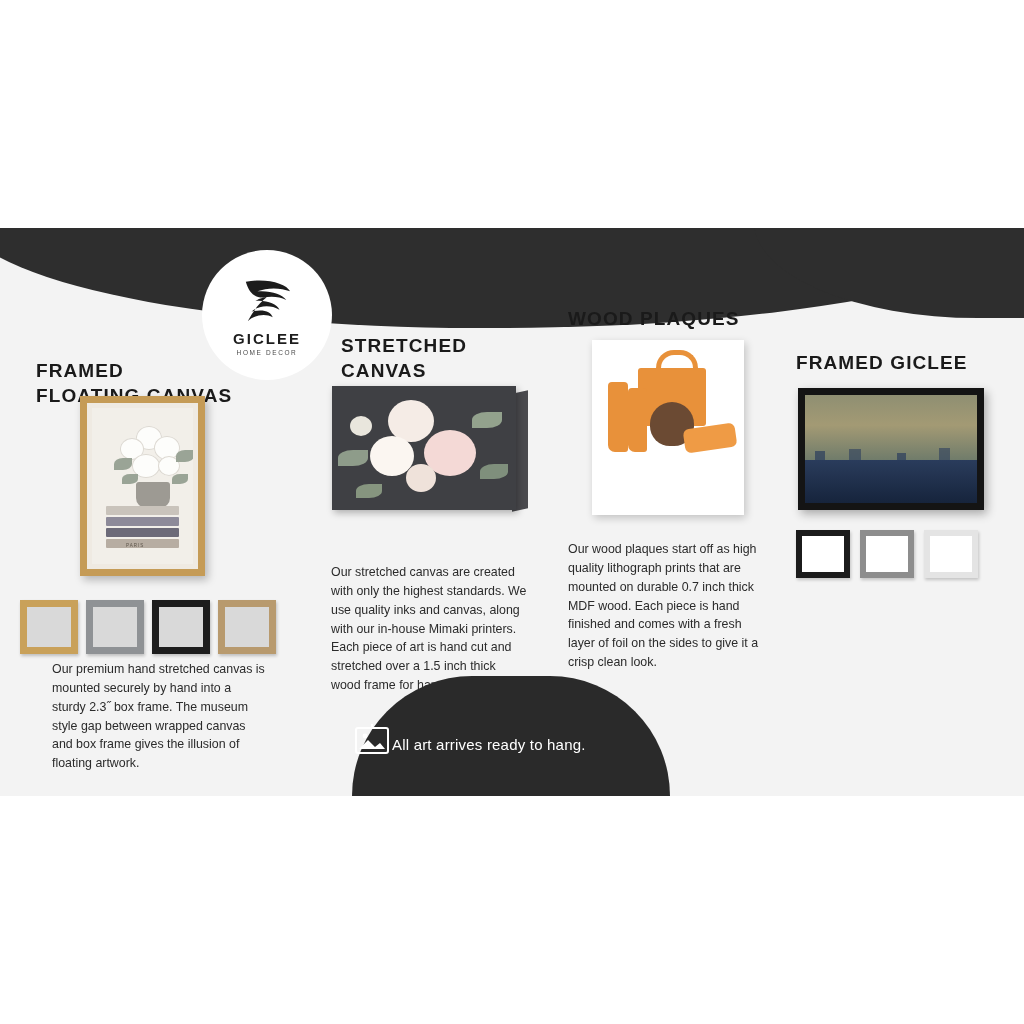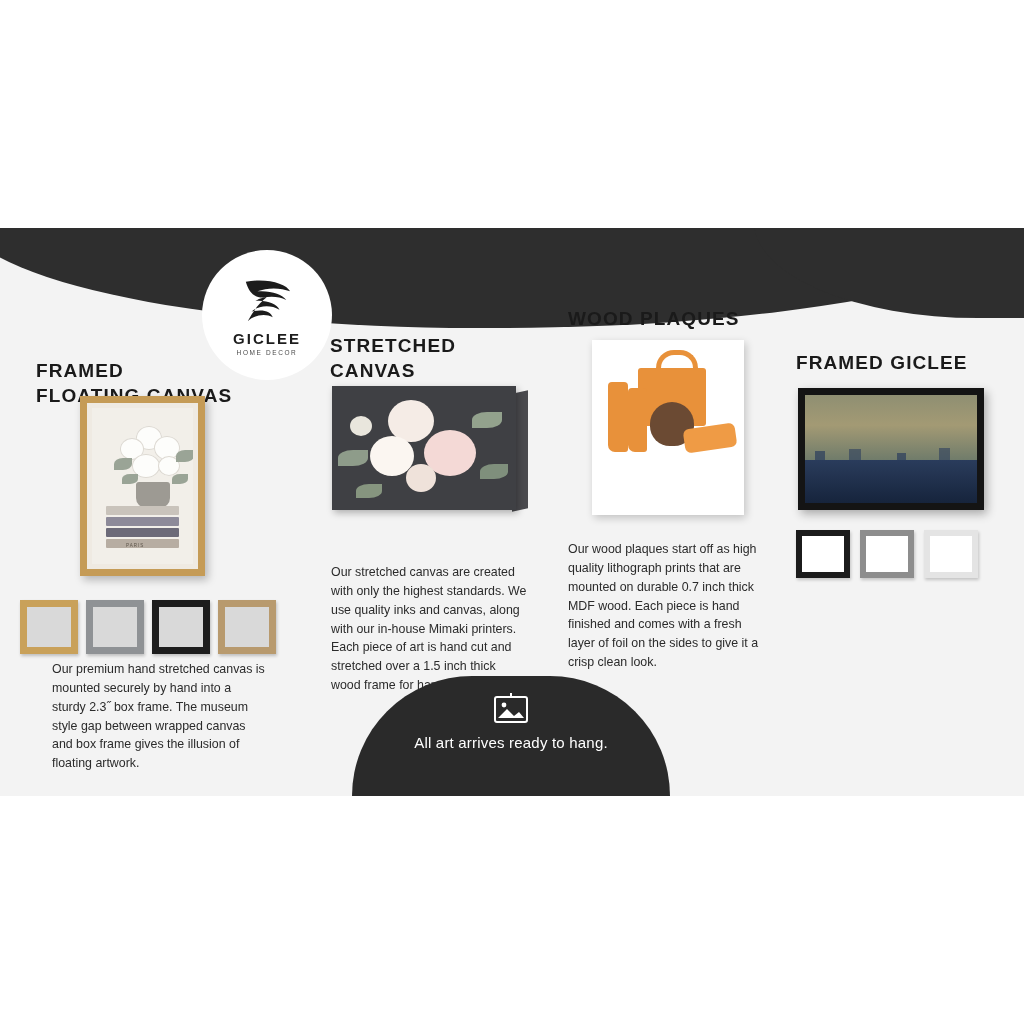--- a/index.html
+++ b/index.html
@@ -43,21 +43,21 @@
     border-radius:0 0 0 80%;
   }
   
   .bottom-arc{
     position:absolute;left:352px;bottom:0;width:318px;height:120px;
     background:#2a2a2a;
     border-radius:160px 160px 0 0;
   }
   .bottom-arc-inner{
     position:absolute;left:0;top:0;width:100%;height:100%;
-    display:flex;flex-direction:column;align-items:center;justify-content:flex-start;
+    display:flex;flex-direction:row;align-items:center;justify-content:flex-start;
     padding-top:16px;box-sizing:border-box;
   }
   .arc-icon{margin-bottom:8px;}
   .arc-text{
     color:#ffffff;font-size:15px;letter-spacing:.2px;
   }
   
   .logo-circle{
     position:absolute;left:202px;top:22px;width:130px;height:130px;
     background:#ffffff;border-radius:50%;
@@ -76,21 +76,21 @@
   .col-title{
     font-weight:bold;color:#1a1a1a;
     letter-spacing:1.1px;font-size:19px;line-height:1.32;
     text-transform:uppercase;
   }
   .col-body{
     color:#2b2b2b;font-size:12.4px;line-height:1.52;
   }
   
   #col1{left:36px;top:130px;width:250px;}
-  #col2{left:330px;top:105px;width:200px;}
+  #col2{left:341px;top:105px;width:200px;}
   #col3{left:568px;top:78px;width:200px;}
   #col4{left:796px;top:122px;width:200px;}
 
   
   .p1-wrap{position:absolute;left:80px;top:168px;width:125px;height:180px;}
   .p1-frame{
     position:absolute;inset:0;
     border:7px solid #c59b56;
     background:#efeae2;
     box-shadow:3px 4px 8px rgba(0,0,0,.25);

